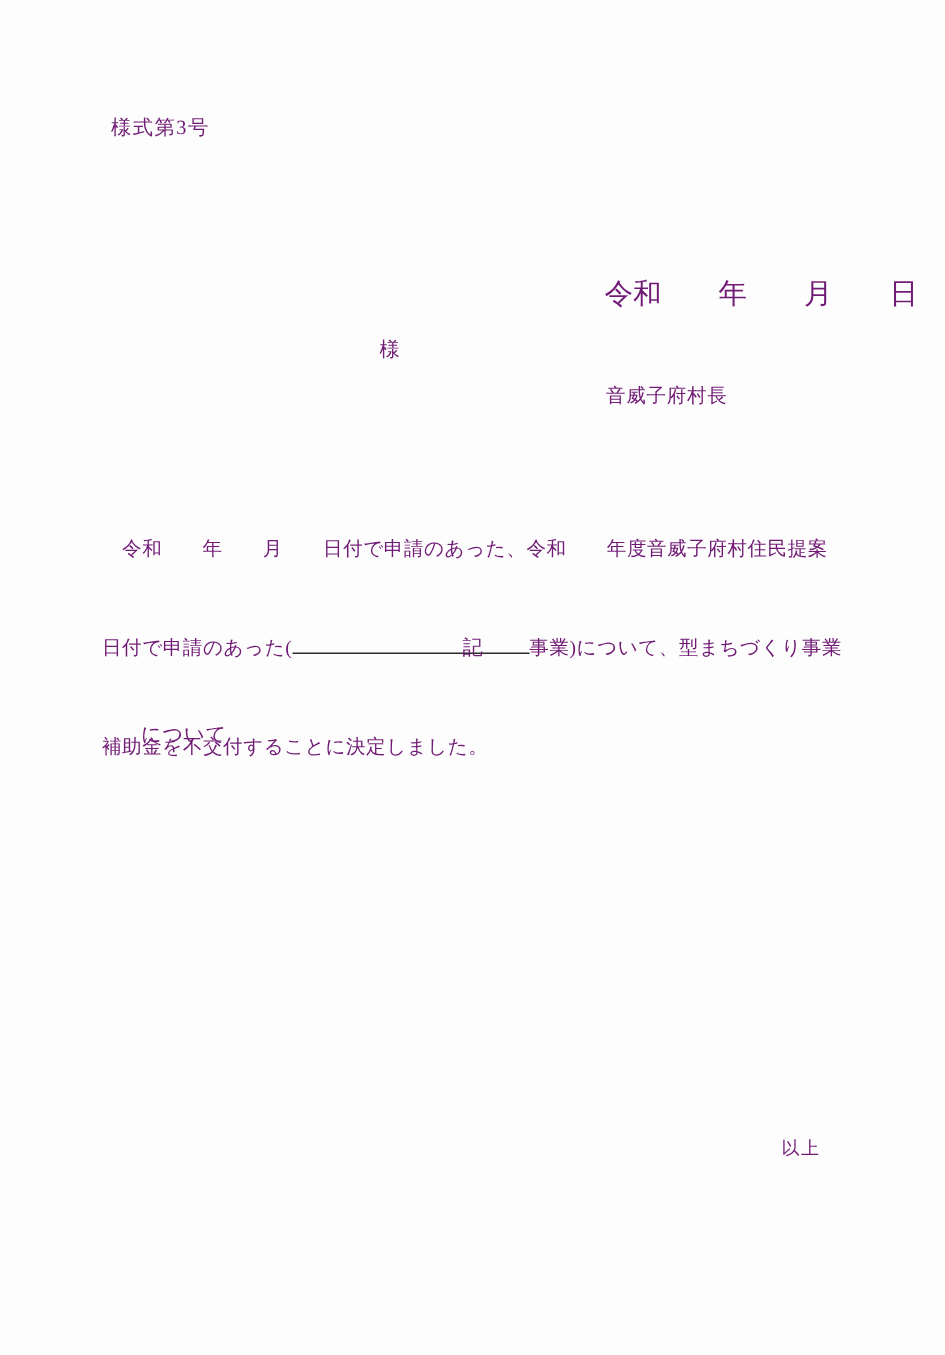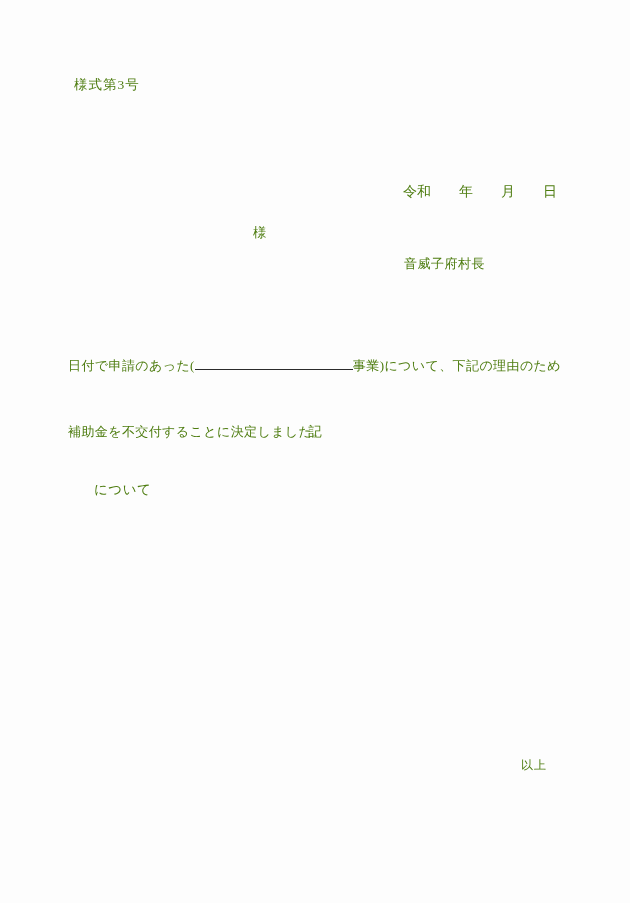--- a/index.html
+++ b/index.html
@@ -4,21 +4,21 @@
 <style>
   * { margin: 0; padding: 0; box-sizing: border-box; }
   html, body {
     background: #ffffff;
   }
   .page {
     position: relative;
     width: 630px;
     height: 903px;
     background: #fdfdfd;
-    color: #4d7c0f;
+    color: #701a75;
     font-family: "Liberation Serif", "DejaVu Serif", serif;
     overflow: hidden;
   }
   .abs { position: absolute; white-space: pre; }
   .form-number {
     left: 74px;
     top: 76px;
     font-size: 13.5px;
     letter-spacing: 1px;
   }
@@ -27,21 +27,21 @@
     right: 0;
     top: 127px;
     text-align: center;
     text-indent: 26px;
     font-size: 16.5px;
     letter-spacing: 0.5px;
   }
   .date-line {
     left: 403px;
     top: 183px;
-    font-size: 14px;
+    font-size: 19px;
     text-align: center;
   }
   .addressee-line {
     left: 253px;
     top: 224px;
     font-size: 13.5px;
   }
   .sender-line {
     left: 404px;
     top: 255px;
@@ -92,21 +92,22 @@
   <div class="abs form-number">様式第3号</div>
 
 
   <div class="abs date-line">令和　　年　　月　　日</div>
 
   <div class="abs addressee-line">様</div>
 
   <div class="abs sender-line">音威子府村長</div>
 
   <div class="abs body-paragraph">
-    <div class="body-line"><span>日付で申請のあった(</span><span class="blank-underline"></span><span>事業)について、下記の理由のため</span></div>
+    <div class="body-line">　令和　　年　　月　　日付で申請のあった、令和　　年度音威子府村住民提案</div>
+    <div class="body-line"><span>日付で申請のあった(</span><span class="blank-underline"></span><span>事業)について、型まちづくり事業</span></div>
     <div class="body-line">補助金を不交付することに決定しました。</div>
   </div>
 
   <div class="abs record-marker">記</div>
 
   <div class="abs reason-label">について</div>
 
   <div class="abs closing-marker">以上</div>
 
 </div>

